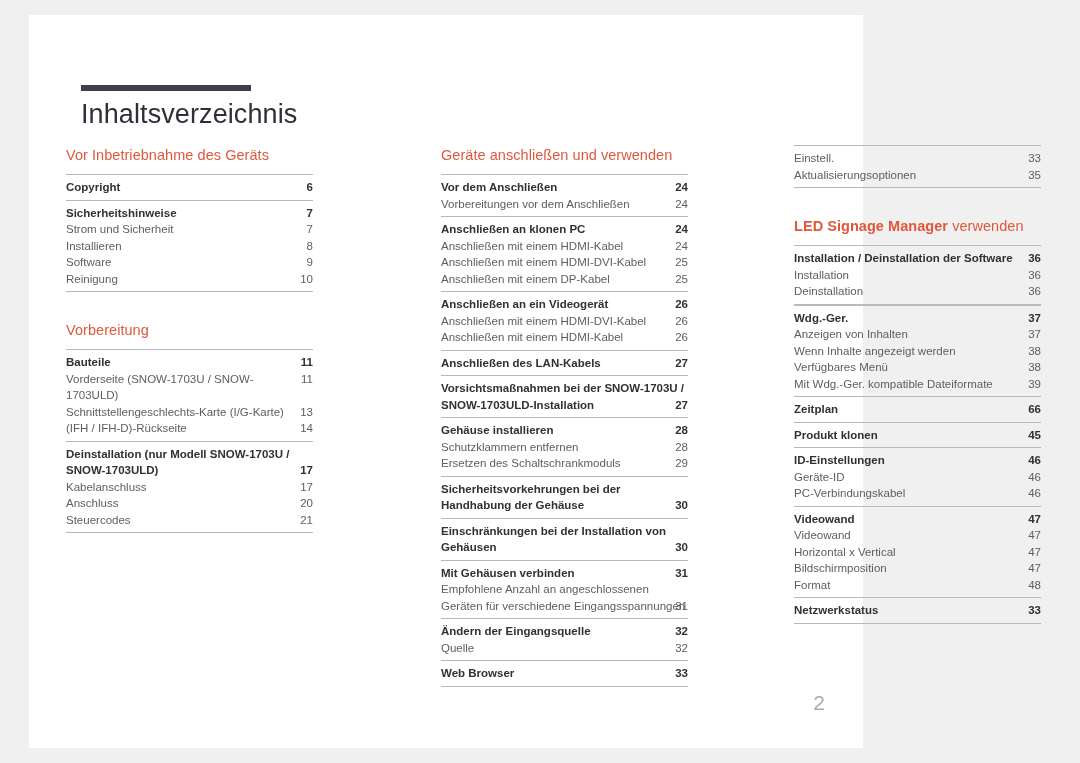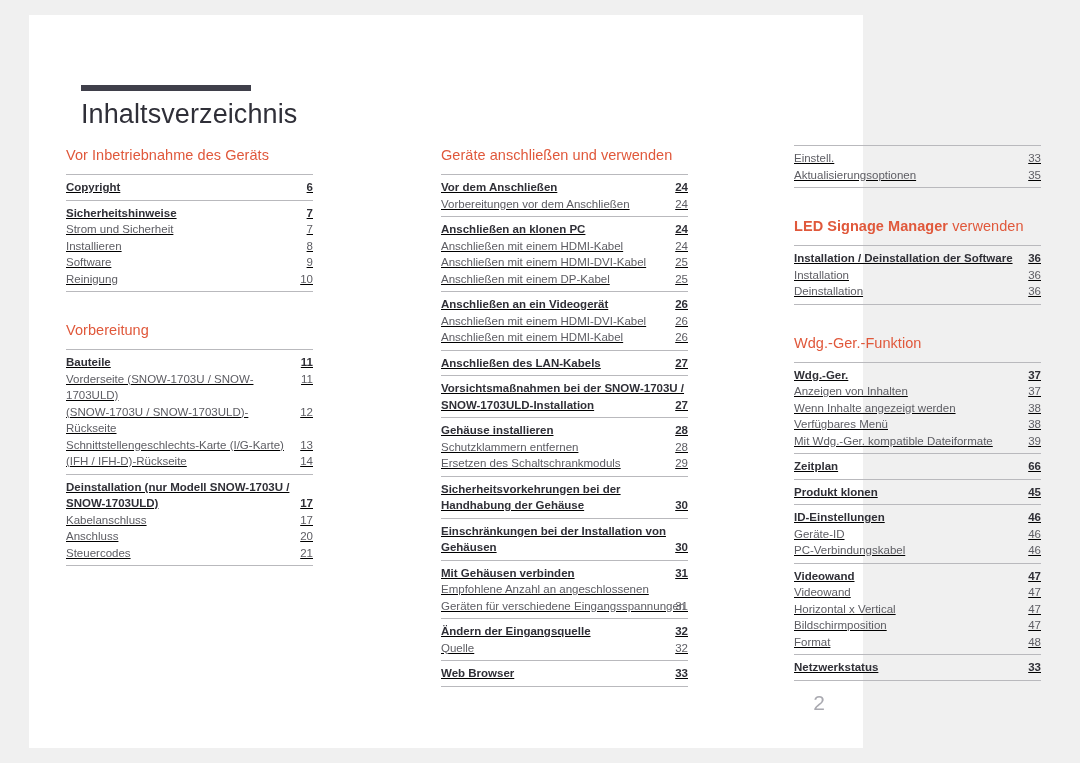--- a/index.html
+++ b/index.html
@@ -72,21 +72,20 @@
     letter-spacing: 0.05px;
   }
   .sec-head .strong { font-weight: 700; }
   .sec-head.spaced { margin-top: 28px; }
 
   
   .group {
     border-top: 1px solid #b9b9bd;
     padding-top: 4px;
     padding-bottom: 4px;
-    text-decoration: underline;
   }
   .group.last { border-bottom: 1px solid #b9b9bd; }
 
   .entry {
     display: flex;
     align-items: baseline;
     justify-content: space-between;
     font-size: 11.5px;
     line-height: 16.5px;
     color: #59595f;
@@ -165,24 +164,20 @@
         <div class="group">
           <div class="entry main">
             <span class="label">Bauteile</span>
             <span class="pg">11</span>
           </div>
           <div class="entry sub">
             <span class="label">Vorderseite (SNOW-1703U / SNOW-1703ULD)</span>
             <span class="pg">11</span>
           </div>
           <div class="entry sub">
-            <span class="label">(SNOW-1703U / SNOW-1703ULD)-Rückseite</span>
-            <span class="pg">12</span>
-          </div>
-          <div class="entry sub">
             <span class="label">Schnittstellengeschlechts-Karte (I/G-Karte)</span>
             <span class="pg">13</span>
           </div>
           <div class="entry sub">
             <span class="label">(IFH / IFH-D)-Rückseite</span>
             <span class="pg">14</span>
           </div>
         </div>
         <div class="group last">
           <div class="entry main twoline">
@@ -331,21 +326,20 @@
           </div>
           <div class="entry sub">
             <span class="label">Installation</span>
             <span class="pg">36</span>
           </div>
           <div class="entry sub">
             <span class="label">Deinstallation</span>
             <span class="pg">36</span>
           </div>
         </div>
-        <div class="sec-head spaced">Wdg.-Ger.-Funktion</div>
         <div class="group">
           <div class="entry main">
             <span class="label">Wdg.-Ger.</span>
             <span class="pg">37</span>
           </div>
           <div class="entry sub">
             <span class="label">Anzeigen von Inhalten</span>
             <span class="pg">37</span>
           </div>
           <div class="entry sub">

